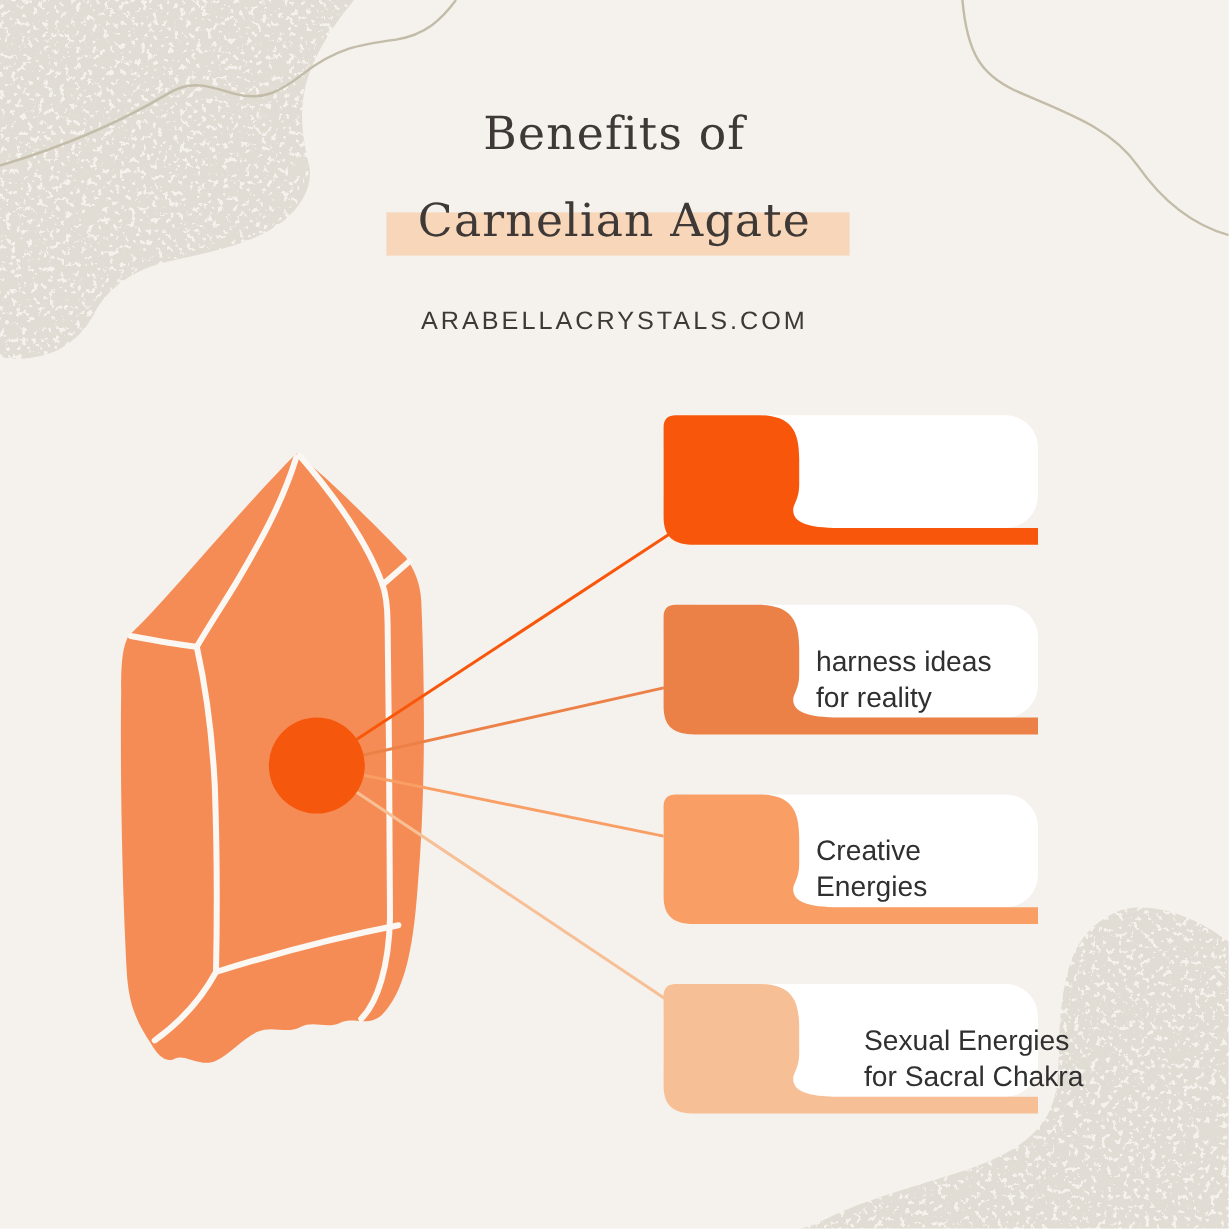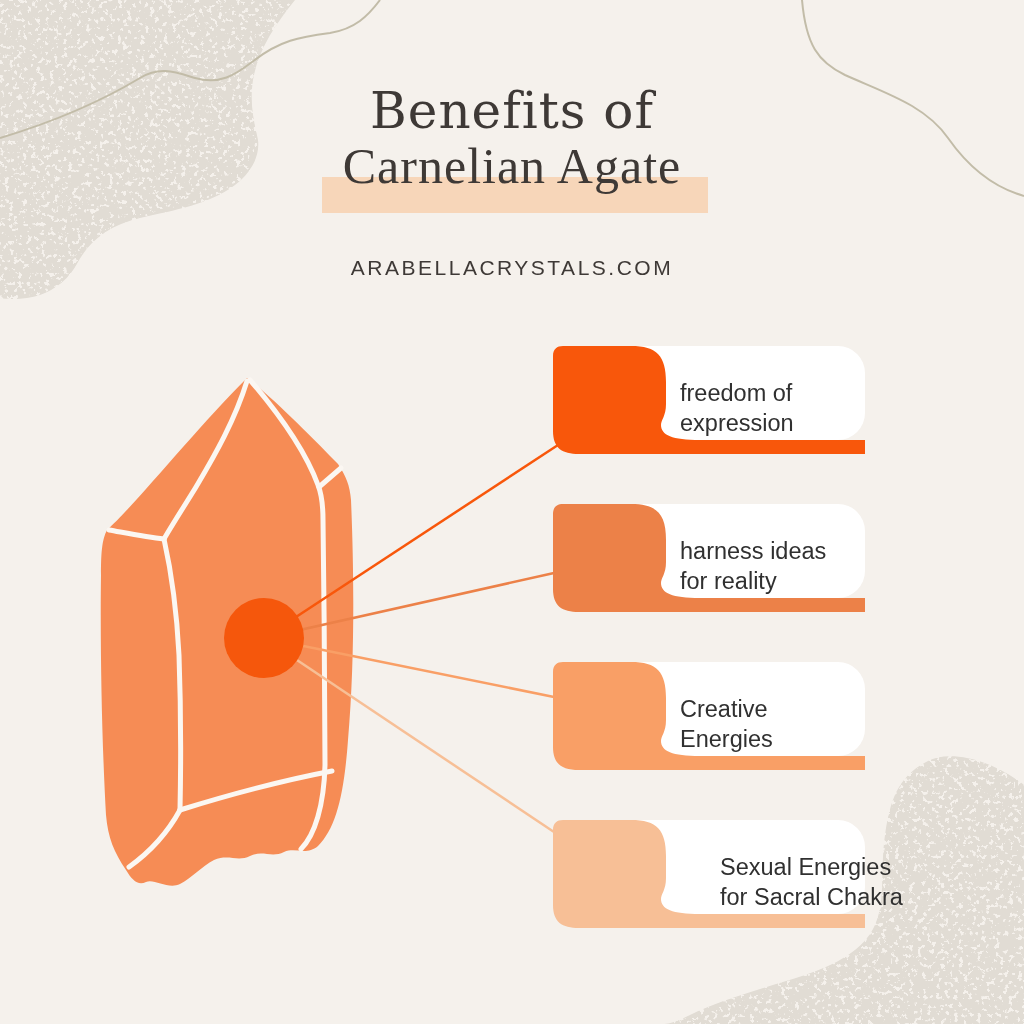--- a/index.html
+++ b/index.html
@@ -7,25 +7,25 @@
     position:relative;
     width:1024px;height:1024px;
     overflow:hidden;
     font-family:"Liberation Sans", sans-serif;
   }
   .stage svg{position:absolute;left:0;top:0;}
   .abs{position:absolute;}
   .title-line{
     left:0;width:1024px;text-align:center;
     font-family:"DejaVu Serif", serif;
-    font-size:50px;line-height:54px;font-weight:400;
+    font-size:38px;line-height:54px;font-weight:400;
     letter-spacing:1px;
   }
   #title1{top:84px;}
-  #title2{top:139px;font-family:Liberation Serif, serif;}
+  #title2{top:157px;}
   #highlight-bar{left:322px;top:177px;width:386px;height:36px;}
   #site-url{
     left:0;top:230px;width:1024px;text-align:center;
     font-size:21px;letter-spacing:2.5px;font-weight:400;
   }
   .card-label{
     left:680px;width:220px;
     font-size:23.5px;line-height:30px;
     white-space:pre-line;
   }
@@ -115,22 +115,20 @@
       <rect width="312" height="94" rx="27" fill="#FFFFFF"></rect>
       <use href="#card-tab-shape" fill="#F7BF96"></use>
     </g>
   </svg>
 
   <div class="abs" id="highlight-bar" style="background-color: rgb(247, 214, 185);"></div>
   <div class="abs title-line" id="title1" style="color: rgb(62, 57, 54);">Benefits of</div>
   <div class="abs title-line" id="title2" style="color: rgb(62, 57, 54);">Carnelian Agate</div>
   <div class="abs" id="site-url" style="color: rgb(62, 57, 54); margin-top: 26px;">ARABELLACRYSTALS.COM</div>
 
-  <div class="abs card-label" id="card-label-1" style="color: rgb(48, 48, 48);">freedom of
-expression</div>
   <div class="abs card-label" id="card-label-3" style="color: rgb(48, 48, 48);">Creative
 Energies</div>
   <div class="abs card-label" id="card-label-2" style="color: rgb(48, 48, 48);">harness ideas
 for reality</div>
   <div class="abs card-label" id="card-label-4" style="color: rgb(48, 48, 48);">Sexual Energies
 for Sacral Chakra</div>
 
 </div>
 
 </body></html>

